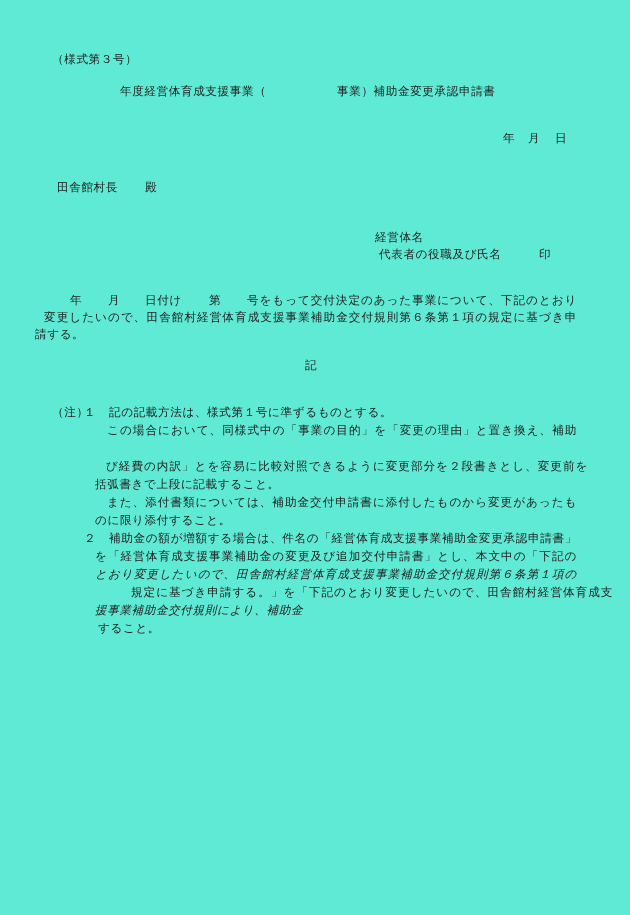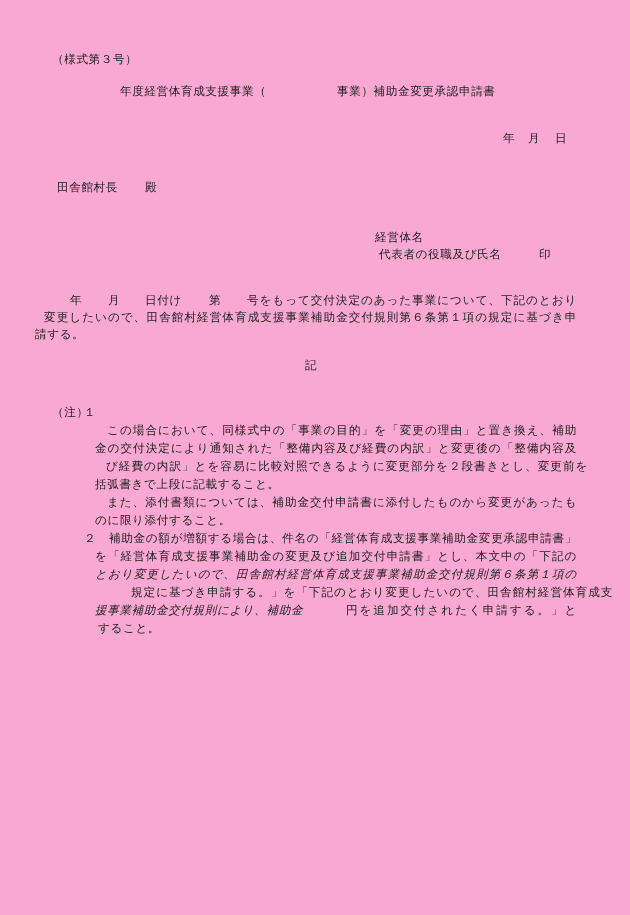--- a/index.html
+++ b/index.html
@@ -2,21 +2,21 @@
 <html><head>
 <meta charset="utf-8">
 <style>
   html, body { margin: 0; padding: 0; background: #ffffff; }
   body {
     width: 630px; height: 915px; position: relative; overflow: hidden;
     font-family: "DejaVu Serif", "Liberation Serif", serif;
     color: #222222;
     font-size: 12px;
   }
-  .page { position: absolute; left: 0; top: 0; width: 630px; height: 915px; background: #f9a8d4; }
+  .page { position: absolute; left: 0; top: 0; width: 630px; height: 915px; background: #5eead4; }
   .ln { position: absolute; white-space: pre; line-height: 14px; font-size: 11.6px; letter-spacing: 0.6px; }
   .just { text-align: justify; text-align-last: justify; }
 </style>
 </head>
 <body>
 
 <div class="page">
 
   <div class="ln" style="left:52px; top:52px;">（様式第３号）</div>
 
@@ -40,29 +40,28 @@
   <div class="ln" style="left:209px; top:293px;">第</div>
   <div class="ln just" style="left:247px; top:293px; width:330px;">号をもって交付決定のあった事業について、下記のとおり</div>
   <div class="ln just" style="left:44px; top:310px; width:533px;">変更したいので、田舎館村経営体育成支援事業補助金交付規則第６条第１項の規定に基づき申</div>
   <div class="ln" style="left:35px; top:327px;">請する。</div>
 
   <div class="ln" style="left:305px; top:358px;">記</div>
 
   <div class="ln" style="left:52px; top:405px;">（注）</div>
 
   <div class="ln" style="left:84px; top:405px;">１</div>
+  <div class="ln" style="left:109px; top:405px;">記の記載方法は、様式第１号に準ずるものとする。</div>
   <div class="ln just" style="left:107px; top:423px; width:470px;">この場合において、同様式中の「事業の目的」を「変更の理由」と置き換え、補助</div>
-  <div class="ln just" style="left:95px; top:441px; width:482px;">金の交付決定により通知された「整備内容及び経費の内訳」と変更後の「整備内容及</div>
   <div class="ln just" style="left:106px; top:459px; width:482px;">び経費の内訳」とを容易に比較対照できるように変更部分を２段書きとし、変更前を</div>
   <div class="ln" style="left:95px; top:477px;">括弧書きで上段に記載すること。</div>
   <div class="ln just" style="left:107px; top:495px; width:470px;">また、添付書類については、補助金交付申請書に添付したものから変更があったも</div>
   <div class="ln" style="left:95px; top:513px;">のに限り添付すること。</div>
 
   <div class="ln" style="left:84px; top:531px;">２</div>
   <div class="ln just" style="left:109px; top:531px; width:468px;">補助金の額が増額する場合は、件名の「経営体育成支援事業補助金変更承認申請書」</div>
   <div class="ln just" style="left:95px; top:549px; width:482px;">を「経営体育成支援事業補助金の変更及び追加交付申請書」とし、本文中の「下記の</div>
   <div class="ln just" style="left:95px; top:567px; width:482px;font-style:italic;">とおり変更したいので、田舎館村経営体育成支援事業補助金交付規則第６条第１項の</div>
   <div class="ln just" style="left:95px; top:585px; width:482px;margin-left:36px;">規定に基づき申請する。」を「下記のとおり変更したいので、田舎館村経営体育成支</div>
   <div class="ln just" style="left:95px; top:603px; width:203px;font-style:italic;">援事業補助金交付規則により、補助金</div>
-  <div class="ln just" style="left:346px; top:603px; width:231px;">円を追加交付されたく申請する。」と</div>
   <div class="ln" style="left:98px; top:621px;">すること。</div>
 
 </div>
 
 </body></html>

